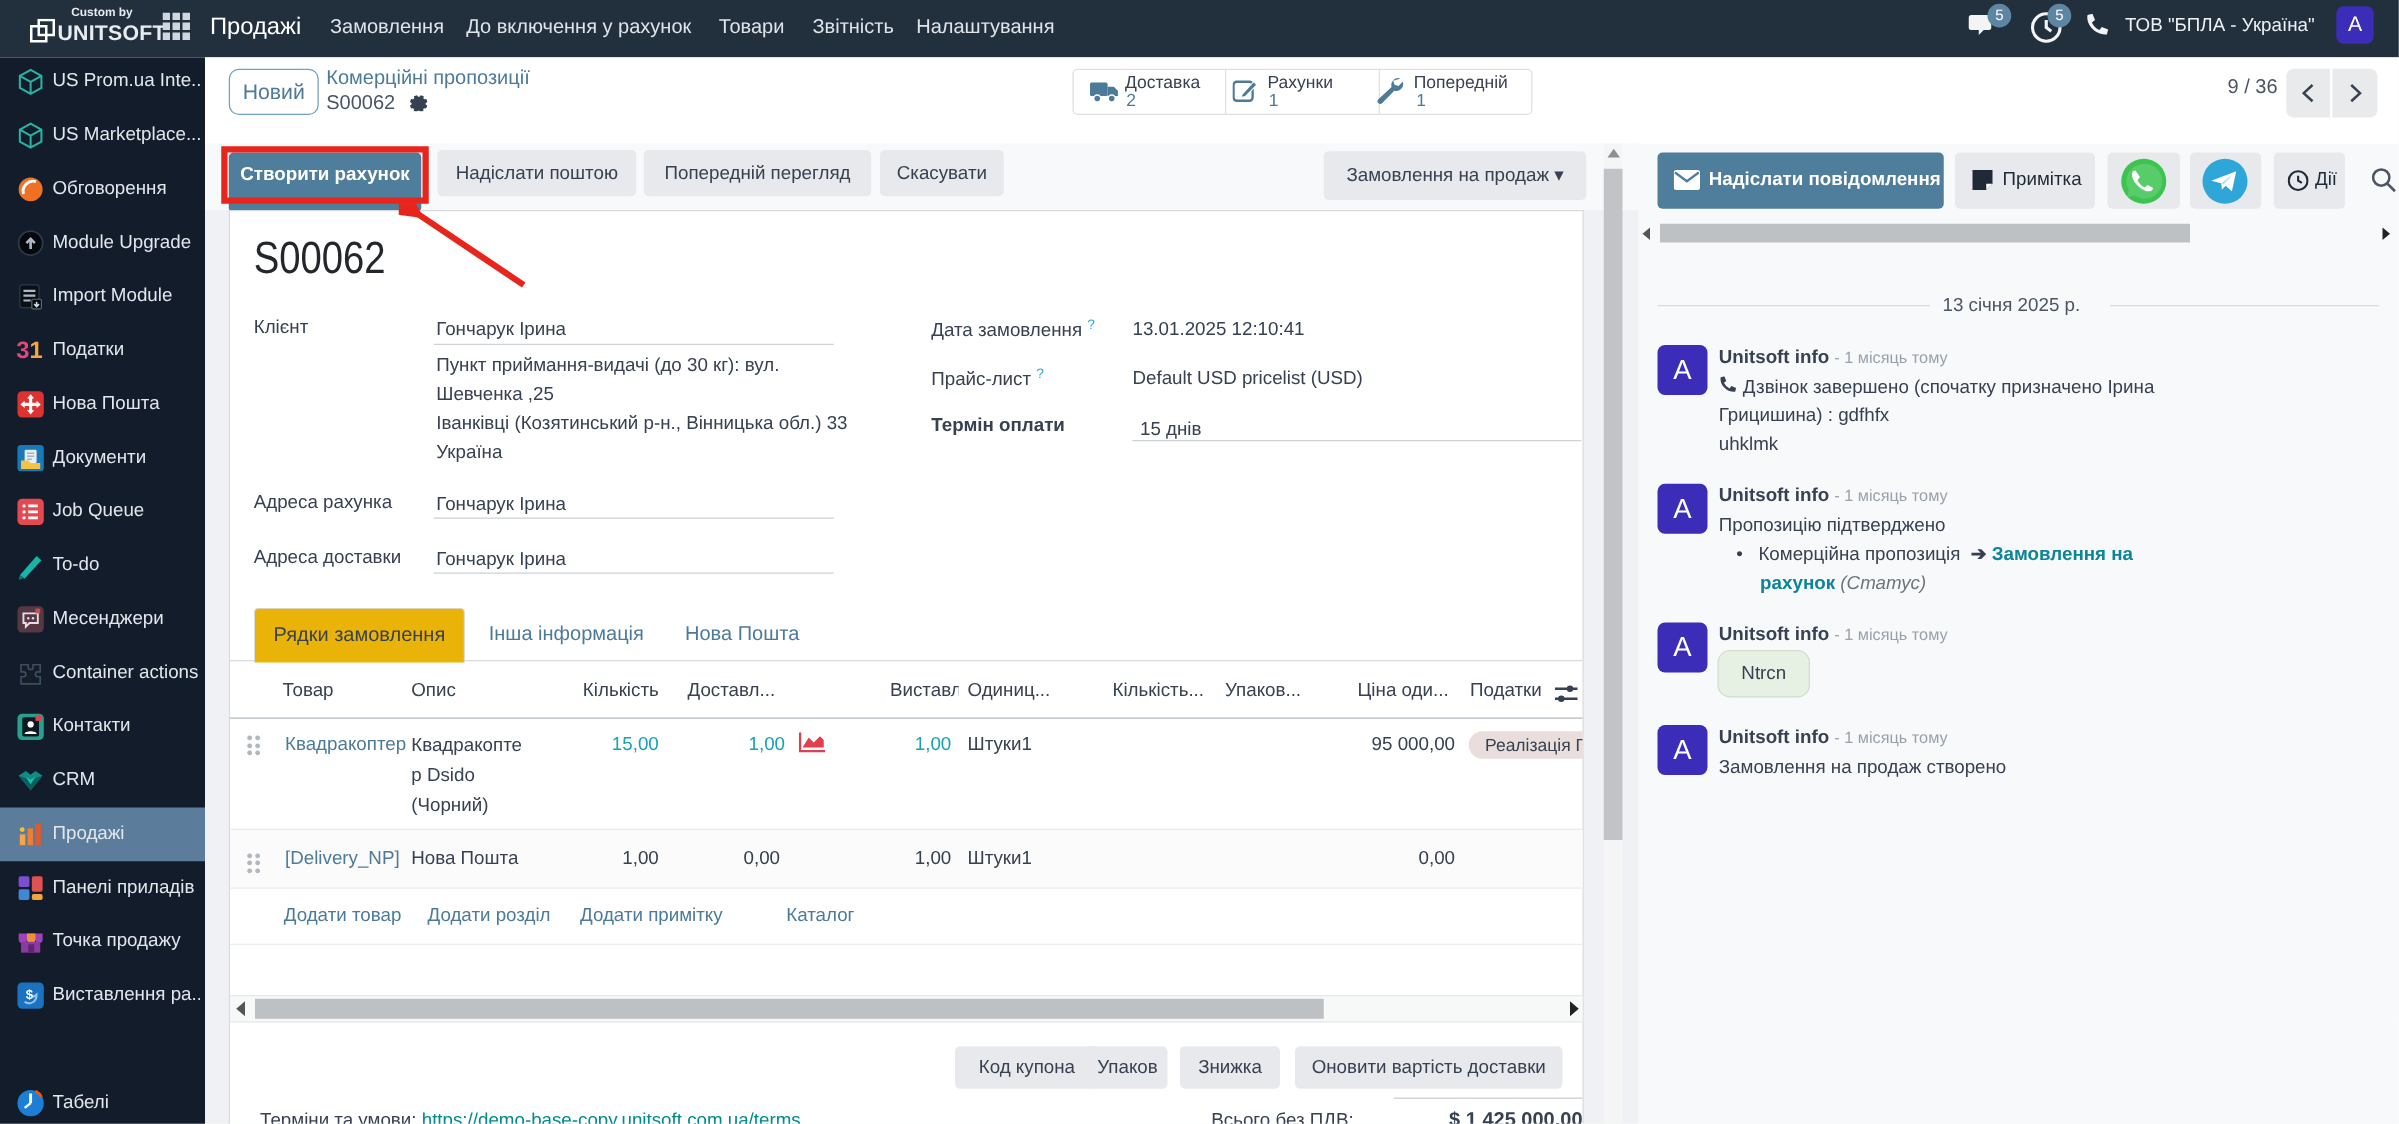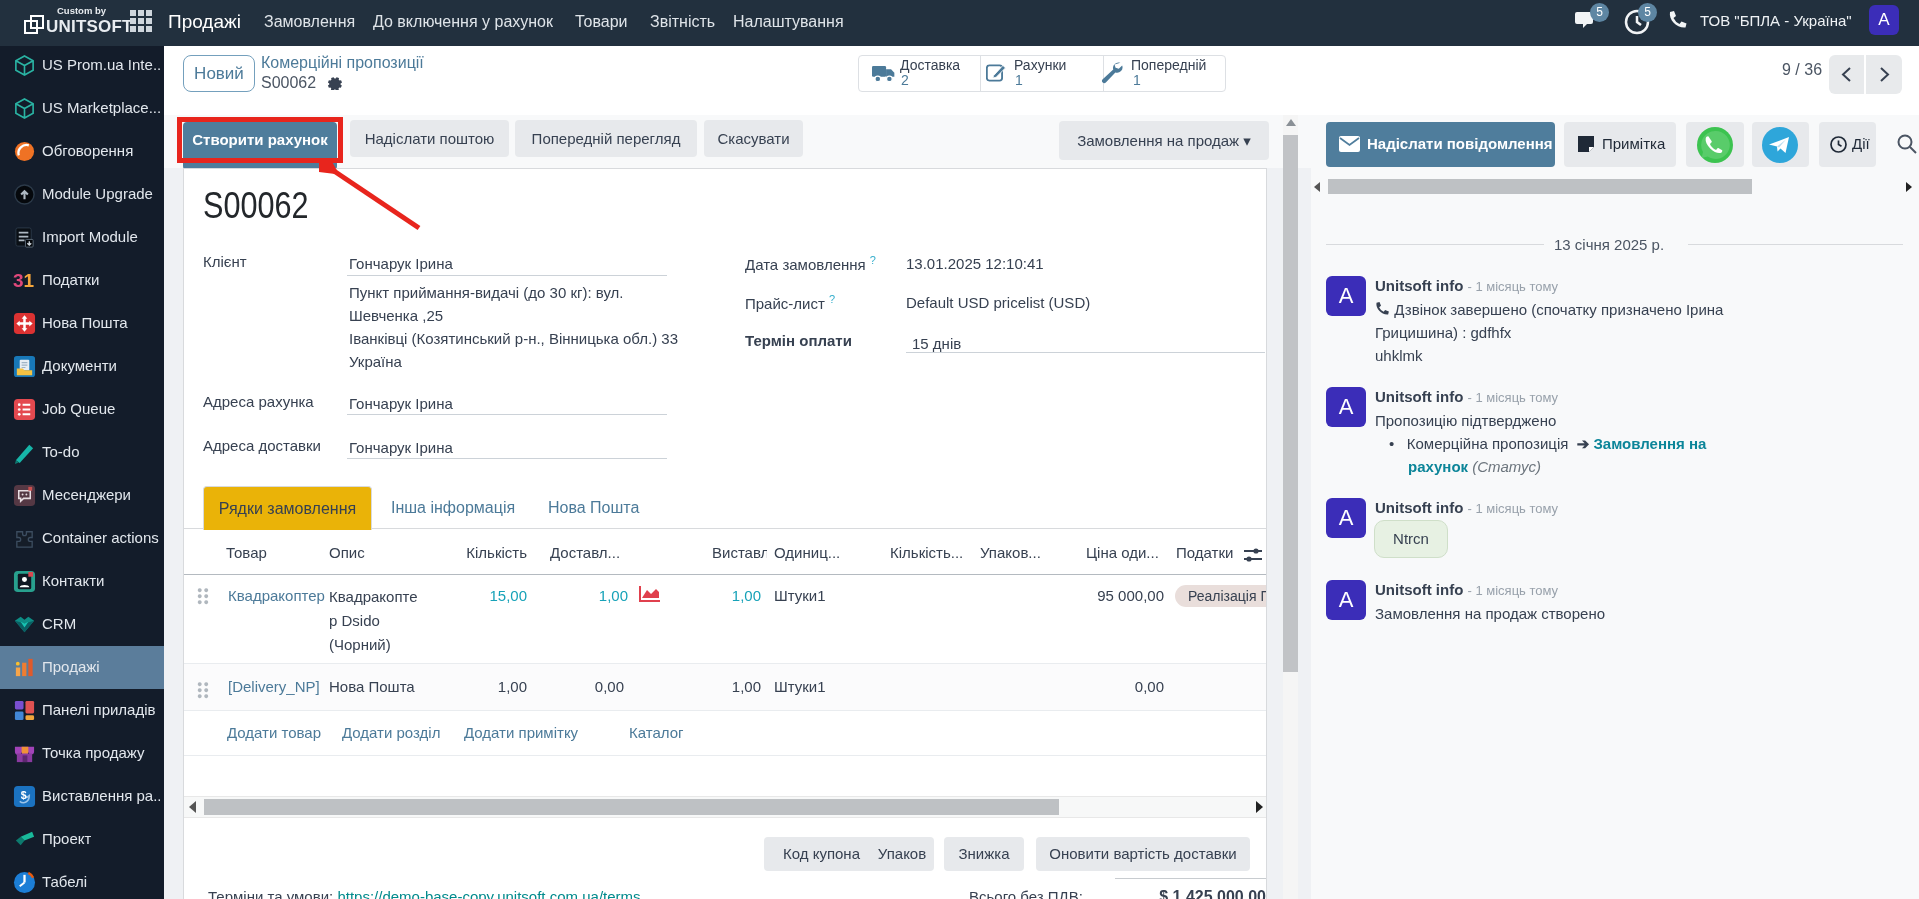--- a/index.html
+++ b/index.html
@@ -233,27 +233,20 @@
       </svg>
     <div class="lb">Точка продажу</div>
   </div>
   <div class="sbitem" style="top:729px">
     <svg class="ic" viewBox="0 0 24 24">
         <rect x="1" y="1" width="22" height="22" rx="4" fill="#1b72c0"></rect>
         <path d="M7 17 c4 3 10 1 10 -6 l-2.5 2 -2.5-2" fill="none" stroke="#9cc4e8" stroke-width="1.6"></path>
         <text x="8" y="15" font-size="11" font-weight="bold" fill="#fff" font-family="Liberation Sans">$</text>
       </svg>
     <div class="lb">Виставлення ра...</div>
-  </div>
-  <div class="sbitem" style="top:772px">
-    <svg class="ic" viewBox="0 0 24 24">
-        <path d="M3 13 L8 9 L12 13 L8 18 Z" fill="#0d7a6e"></path>
-        <path d="M8 9 L20 4 L22 9 L12 13 Z" fill="#19b99a"></path>
-      </svg>
-    <div class="lb">Проект</div>
   </div>
   <div class="sbitem" style="top:815px">
     <svg class="ic" viewBox="0 0 24 24">
         <circle cx="12" cy="12" r="11" fill="#1c7ed6"></circle>
         <path d="M12 12 L12 4" stroke="#fff" stroke-width="2.4"></path>
         <path d="M12 12 L7 16" stroke="#fff" stroke-width="2"></path>
         <path d="M21 7 a11 11 0 0 0 -5 -5" stroke="#e8590c" stroke-width="2.5" fill="none"></path>
       </svg>
     <div class="lb">Табелі</div>
   </div>

